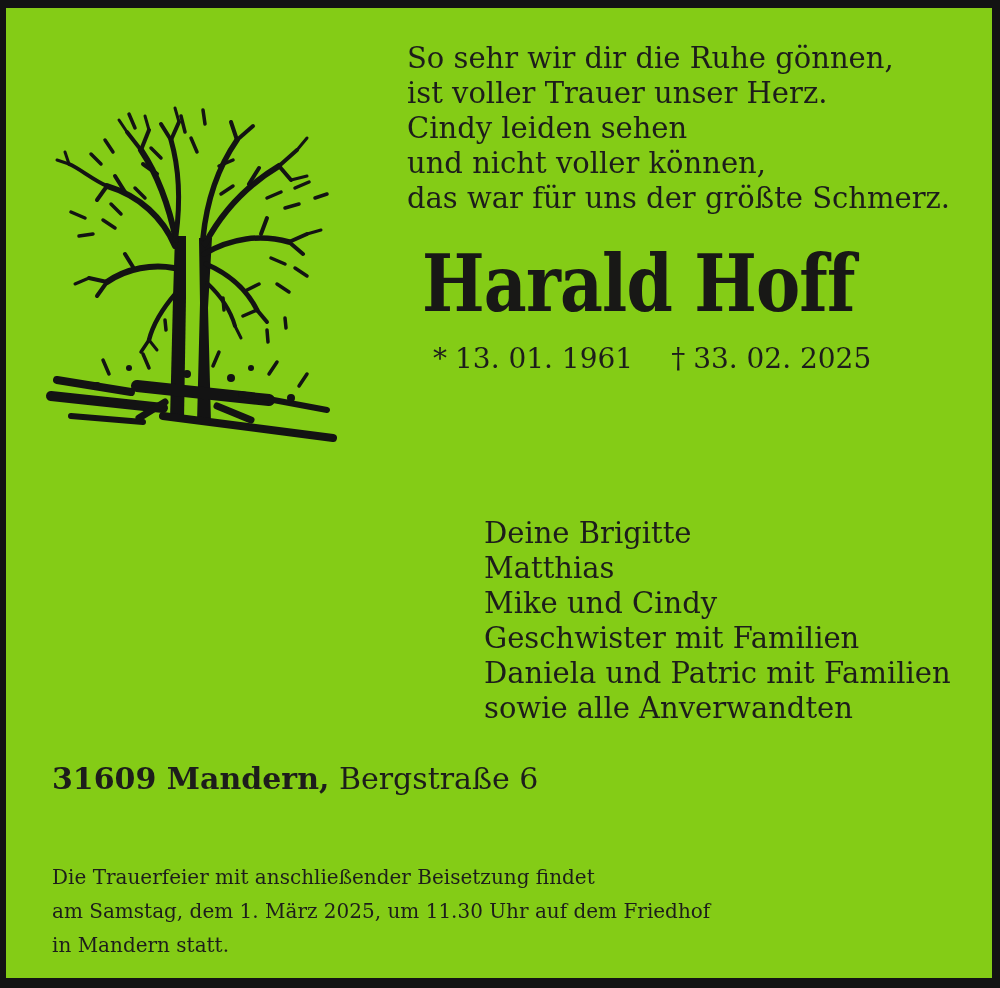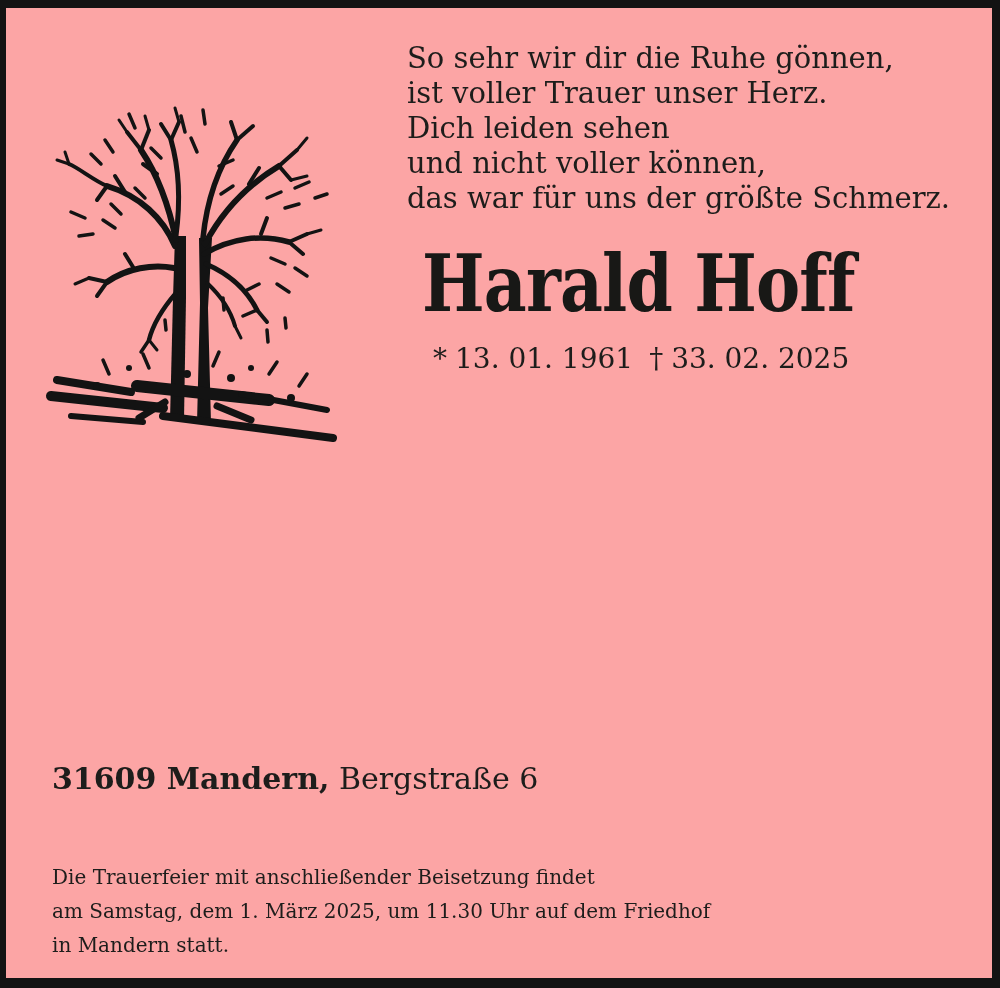--- a/index.html
+++ b/index.html
@@ -4,21 +4,21 @@
 <style>
   html, body {
     margin: 0;
     padding: 0;
     background: #ffffff;
   }
   #notice {
     position: relative;
     width: 1000px;
     height: 988px;
-    background: #fca5a5;
+    background: #84cc16;
     overflow: hidden;
     font-family: "DejaVu Serif", serif;
     color: #1d1d1b;
   }
   #frame {
     position: absolute;
     left: 0; top: 0; right: 0; bottom: 0;
     border-top: 8px solid #131313;
     border-left: 6px solid #131313;
     border-right: 8px solid #131313;
@@ -53,21 +53,21 @@
     transform-origin: left top;
     color: #181816;
   }
 
   #dates {
     left: 433px;
     top: 341px;
     font-size: 28px;
     line-height: 35px;
     display: flex;
-    gap: 16px;
+    gap: 38px;
   }
   .date-group { white-space: nowrap; }
   .date-symbol { padding-right: 8px; }
 
   #remembrance {
     left: 406px;
     top: 410px;
     font-size: 29px;
     line-height: 35px;
   }
@@ -210,37 +210,45 @@
       <circle class="ink-fill" cx="186" cy="310" r="4"></circle>
       <circle class="ink-fill" cx="246" cy="330" r="4"></circle>
       <circle class="ink-fill" cx="84" cy="300" r="3"></circle>
       <circle class="ink-fill" cx="206" cy="300" r="3"></circle>
     </g>
   </svg>
 
   <div id="poem" class="abs">
     <div class="line">So sehr wir dir die Ruhe gönnen,</div>
     <div class="line">ist voller Trauer unser Herz.</div>
-    <div class="line">Dich leiden sehen</div>
+    <div class="line">Cindy leiden sehen</div>
     <div class="line">und nicht voller können,</div>
     <div class="line">das war für uns der größte Schmerz.</div>
   </div>
 
   <div id="deceased-name" class="abs line">Harald Hoff</div>
 
   <div id="dates" class="abs">
     <span class="date-group">
       <span class="date-symbol">*</span><span>13. 01. 1961</span>
     </span>
     <span class="date-group">
       <span class="date-symbol">†</span><span>33. 02. 2025</span>
     </span>
   </div>
 
 
+  <div id="mourners" class="abs">
+    <div class="line">Deine Brigitte</div>
+    <div class="line">Matthias</div>
+    <div class="line">Mike und Cindy</div>
+    <div class="line">Geschwister mit Familien</div>
+    <div class="line">Daniela und Patric mit Familien</div>
+    <div class="line">sowie alle Anverwandten</div>
+  </div>
 
   <div id="address" class="abs">
     <span class="bold">31609 Mandern,</span>
     <span>Bergstraße 6</span>
   </div>
 
   <div id="funeral" class="abs">
     <div class="line">Die Trauerfeier mit anschließender Beisetzung findet</div>
     <div class="line">am Samstag, dem 1. März 2025, um 11.30 Uhr auf dem Friedhof</div>
     <div class="line">in Mandern statt.</div>

